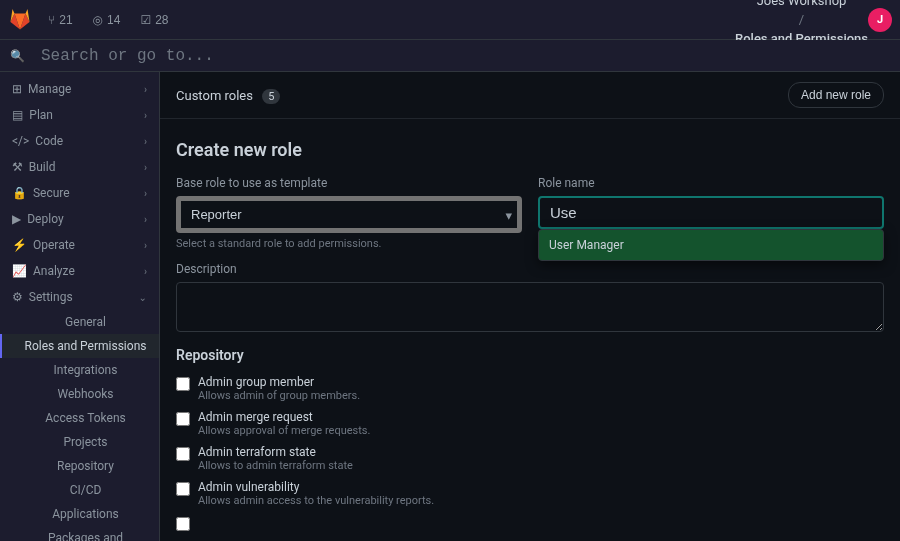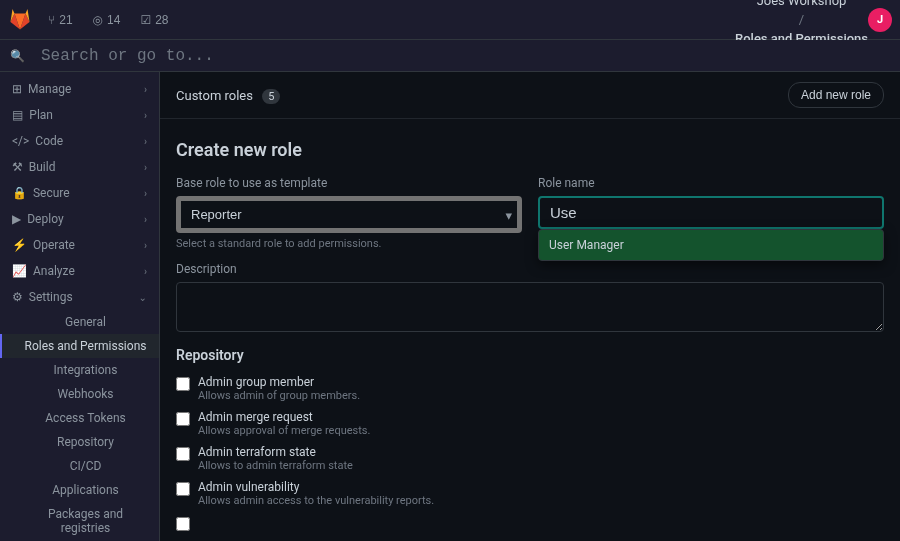--- a/index.html
+++ b/index.html
@@ -409,20 +409,23 @@
       <div class="sidebar-sub-item">
         <span>Integrations</span>
       </div>
       <div class="sidebar-sub-item">
         <span>Webhooks</span>
       </div>
       <div class="sidebar-sub-item">
         <span>Access Tokens</span>
       </div>
       <div class="sidebar-sub-item">
+        <span>Projects</span>
+      </div>
+      <div class="sidebar-sub-item">
         <span>Repository</span>
       </div>
       <div class="sidebar-sub-item">
         <span>CI/CD</span>
       </div>
       <div class="sidebar-sub-item">
         <span>Applications</span>
       </div>
       <div class="sidebar-sub-item">
         <span>Packages and registries</span>

